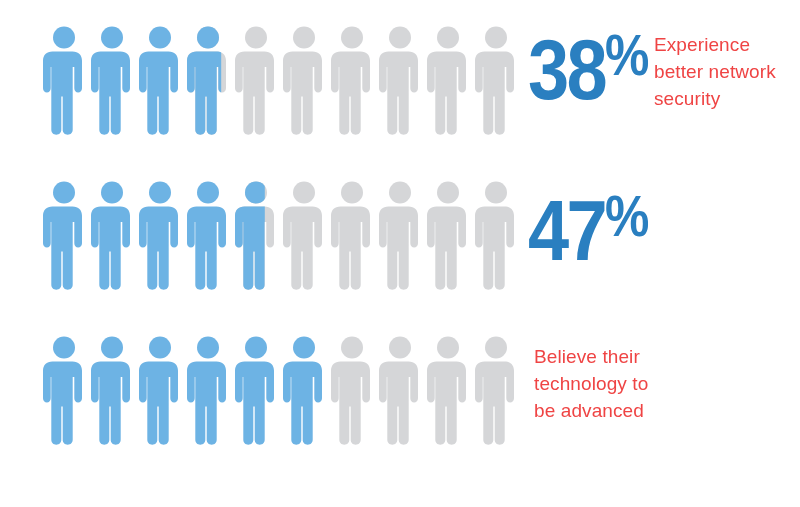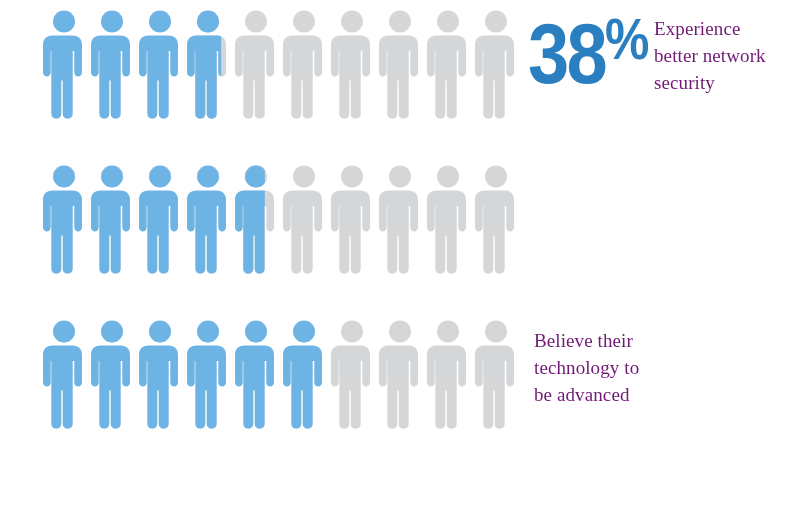--- a/index.html
+++ b/index.html
@@ -16,21 +16,21 @@
   }
 
   .infographic {
     position: relative;
     width: 800px;
     height: 507px;
     background: #ffffff;
     display: flex;
     flex-direction: column;
     justify-content: flex-start;
-    padding-top: 8px;
+    padding-top: 24px;
     box-sizing: border-box;
   }
 
   .stat-row {
     position: relative;
     display: flex;
     align-items: flex-start;
     height: 155px;
     padding-left: 42px;
     box-sizing: border-box;
@@ -83,22 +83,22 @@
     font-size: 58px;
     letter-spacing: -2px;
     vertical-align: top;
     position: relative;
     top: -2px;
   }
 
   
   .caption {
     flex: 1 1 auto;
-    color: #701a75;
-    font-family: Liberation Serif, serif;
+    color: #ef4444;
+    font-family: Liberation Sans, sans-serif;
     font-size: 19px;
     line-height: 1.42;
     letter-spacing: 0.1px;
     padding-left: 6px;
     padding-top: 2px;
     white-space: pre-line;
   }
 
   
   .row-1 .pct-block { padding-top: 6px; }
@@ -298,20 +298,23 @@
         </div>
         <div class="figure">
           <svg viewBox="0 0 44 113" xmlns="http://www.w3.org/2000/svg">
             <g fill="#d5d6d8">
               <circle cx="22" cy="13.5" r="11"></circle>
               <path d="M22 27.5 h8.5 c6 0 9.5 3.6 9.5 9.2 v27.5 c0 2.6-1.7 4.2-3.9 4.2 c-2.2 0-3.8-1.6-3.8-4.2 V43 h-1.6 v62.5 c0 3.2-2 5.2-5 5.2 c-3 0-5-2-5-5.2 V72.5 h-1.4 v33 c0 3.2-2 5.2-5 5.2 c-3 0-5-2-5-5.2 V43 H8.7 v21.2 c0 2.6-1.6 4.2-3.8 4.2 c-2.2 0-3.9-1.6-3.9-4.2 V36.7 c0-5.6 3.5-9.2 9.5-9.2 Z"></path>
             </g>
           </svg>
         </div>
       </div>
+    <div class="pct-block">
+      <span class="pct"><span>47</span><span class="sym">%</span></span>
+    </div>
   </div>
 
   <div class="stat-row row-3">
     <div class="pictogram">
         <div class="figure">
           <svg viewBox="0 0 44 113" xmlns="http://www.w3.org/2000/svg">
             <g fill="#6db3e4">
               <circle cx="22" cy="13.5" r="11"></circle>
               <path d="M22 27.5 h8.5 c6 0 9.5 3.6 9.5 9.2 v27.5 c0 2.6-1.7 4.2-3.9 4.2 c-2.2 0-3.8-1.6-3.8-4.2 V43 h-1.6 v62.5 c0 3.2-2 5.2-5 5.2 c-3 0-5-2-5-5.2 V72.5 h-1.4 v33 c0 3.2-2 5.2-5 5.2 c-3 0-5-2-5-5.2 V43 H8.7 v21.2 c0 2.6-1.6 4.2-3.8 4.2 c-2.2 0-3.9-1.6-3.9-4.2 V36.7 c0-5.6 3.5-9.2 9.5-9.2 Z"></path>
             </g>

